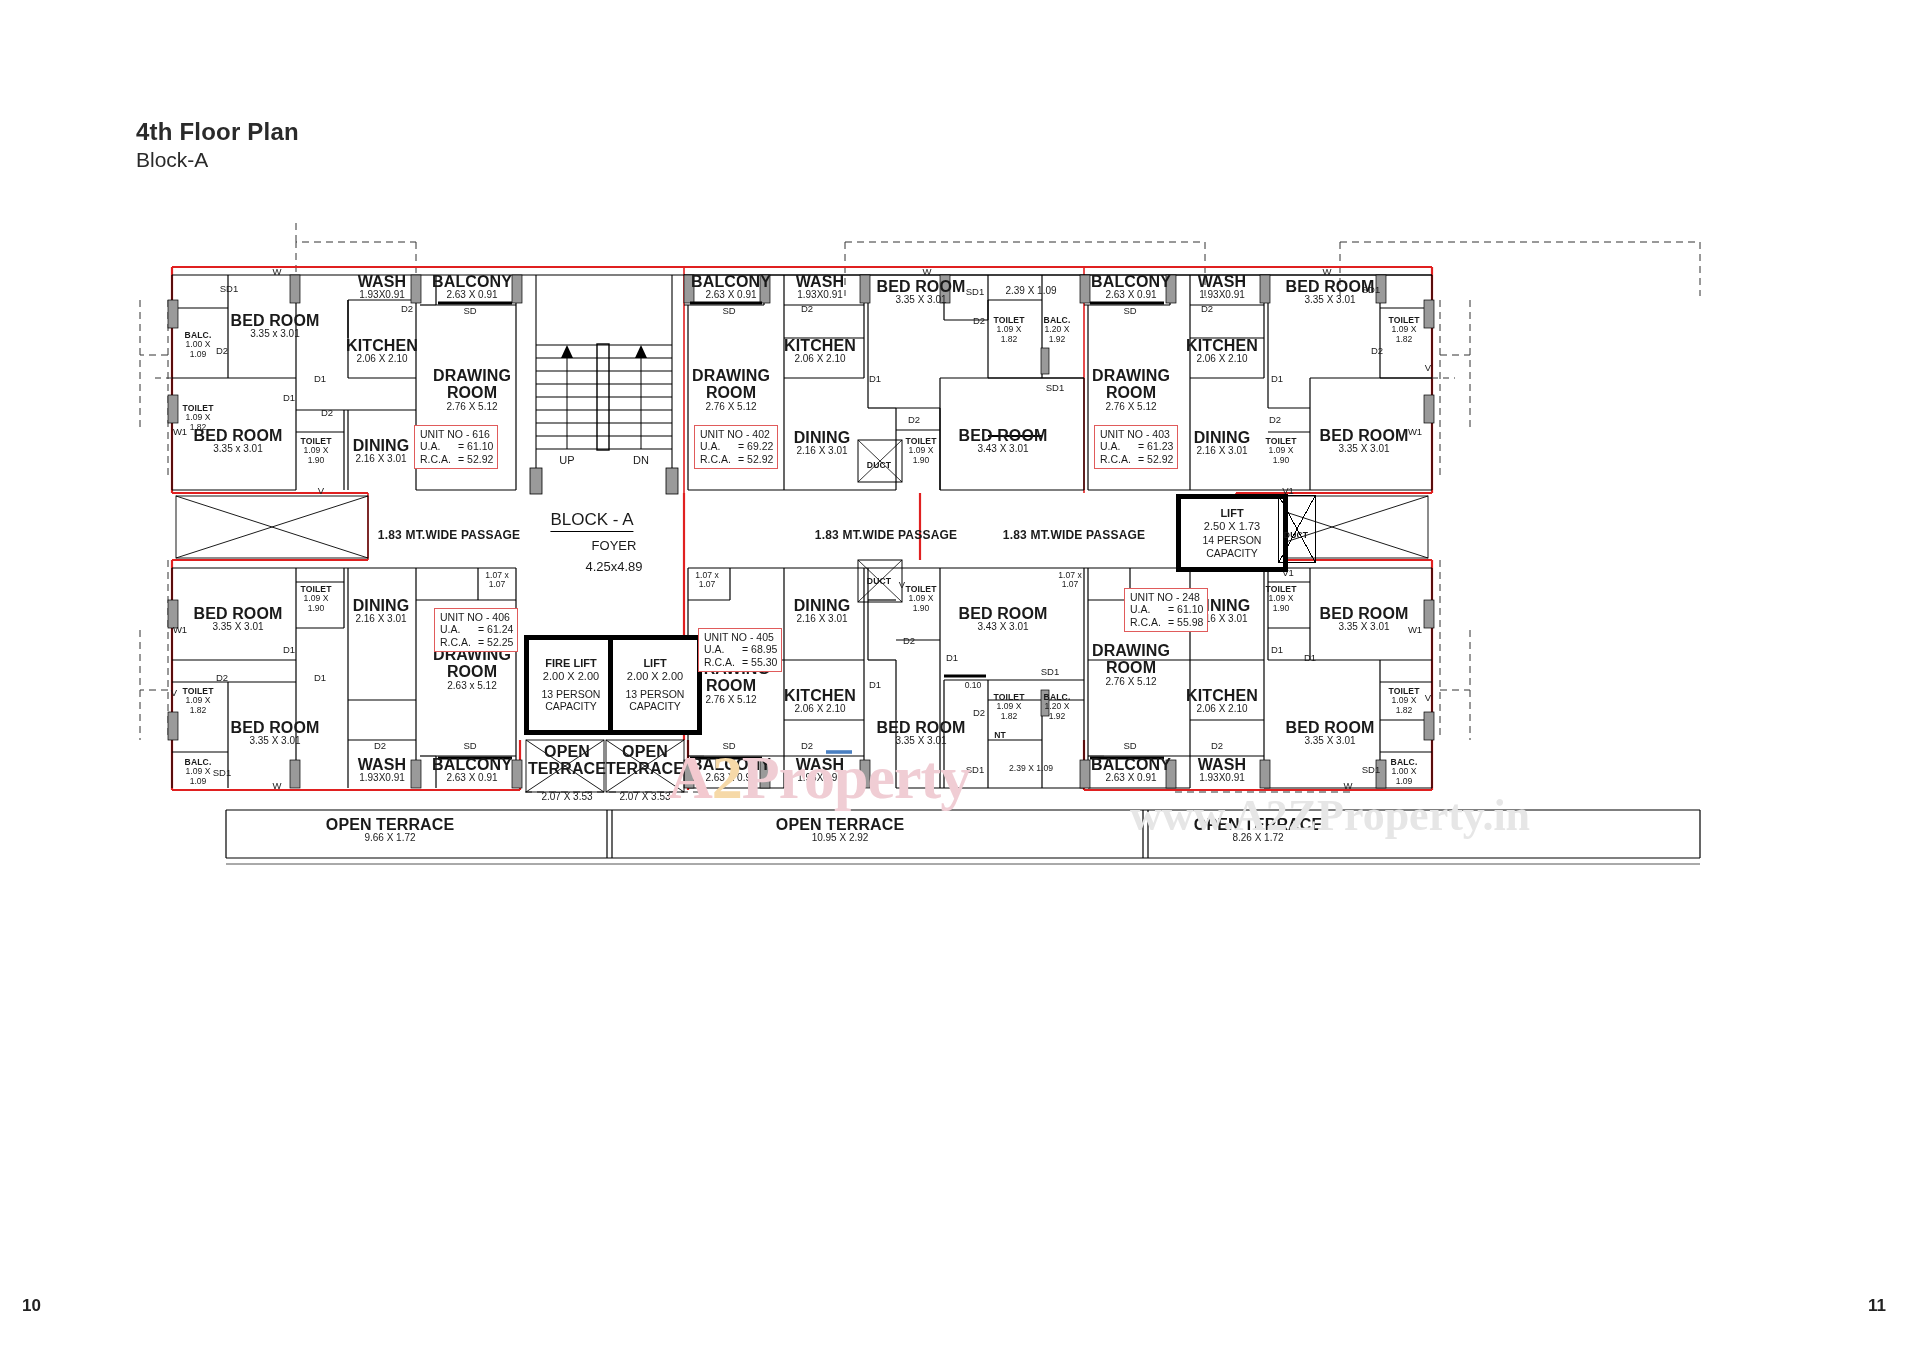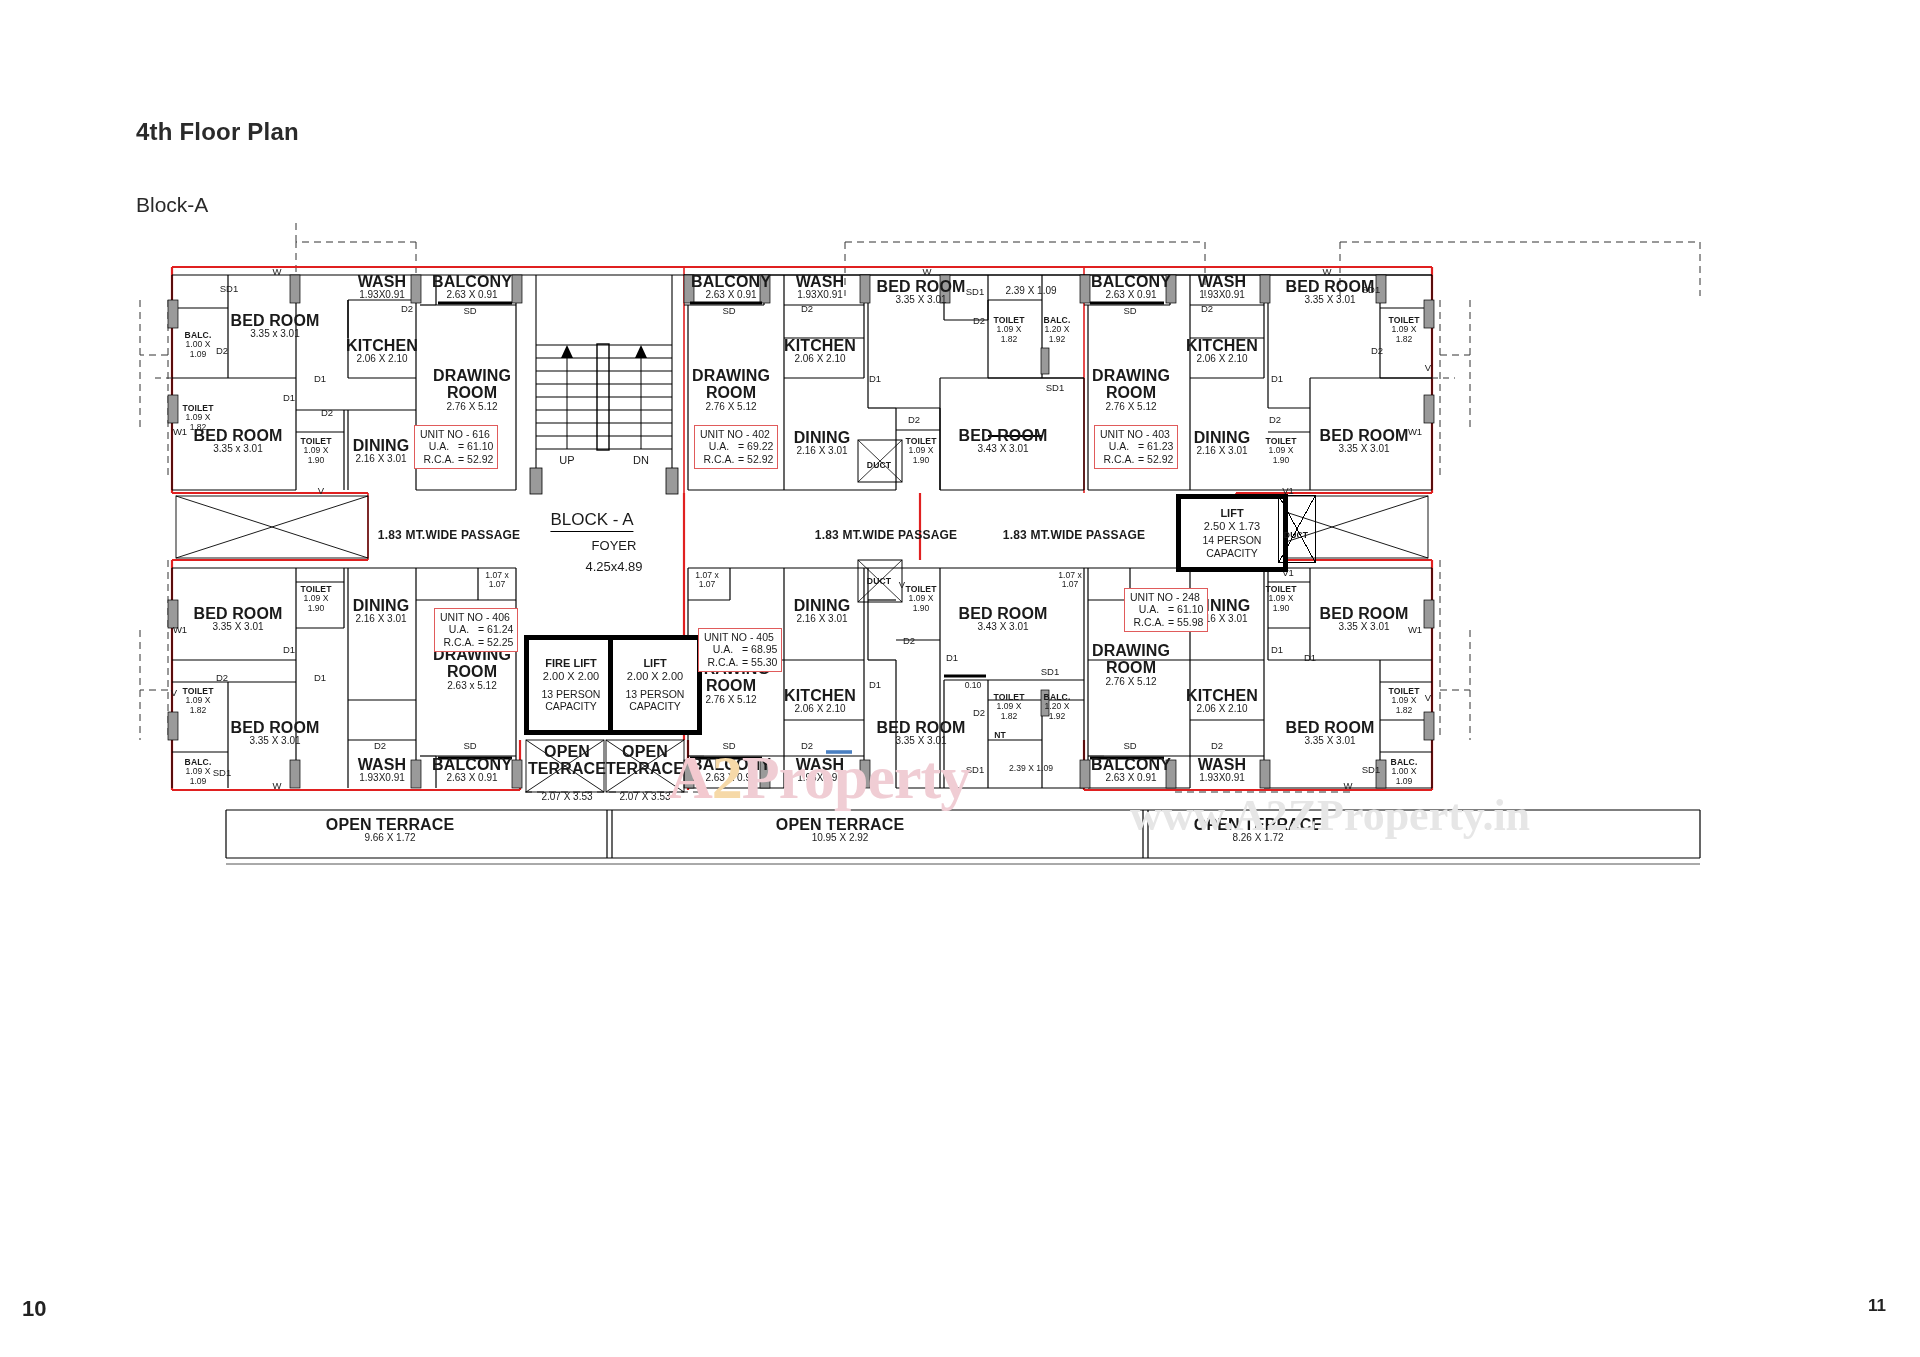--- a/index.html
+++ b/index.html
@@ -2,22 +2,22 @@
 <html><head>
 <meta charset="utf-8">
 <style>
   html,body{margin:0;padding:0;background:#fff;}
   body{width:1920px;height:1357px;position:relative;
        font-family:"Liberation Sans",sans-serif;color:#1a1a1a;
        -webkit-font-smoothing:antialiased;overflow:hidden;}
 
   
   #title-main{position:absolute;left:136px;top:118px;font-size:24px;font-weight:bold;letter-spacing:.2px;color:#2a2a2a;}
-  #title-sub{position:absolute;left:136px;top:148px;font-size:21px;font-weight:400;color:#2a2a2a;margin-top:45px;}
-  #pg-left{position:absolute;left:22px;top:1296px;font-size:22px;font-weight:bold;color:#222;}
+  #title-sub{position:absolute;left:136px;top:148px;font-size:21px;font-weight:400;color:#2a2a2a;}
+  #pg-left{position:absolute;left:22px;top:1296px;font-size:17px;font-weight:bold;color:#222;}
   #pg-right{position:absolute;left:1868px;top:1296px;font-size:17px;font-weight:bold;color:#222;}
 
   
   #plan{position:absolute;left:0;top:0;width:1920px;height:1357px;}
   #plan svg{position:absolute;left:0;top:0;}
 
   
   .lbl{position:absolute;text-align:center;line-height:1.08;white-space:nowrap;
        transform:translate(-50%,-50%);}
   .rm-n{font-size:11.5px;font-weight:bold;letter-spacing:.1px;}
@@ -31,21 +31,21 @@
   .passage{position:absolute;font-size:12px;font-weight:bold;transform:translate(-50%,-50%);white-space:nowrap;letter-spacing:.2px;}
 
   #blk-a{position:absolute;transform:translate(-50%,-50%);font-size:17px;
          border-bottom:1.6px solid #000;padding-bottom:1px;white-space:nowrap;}
   .foyer{position:absolute;transform:translate(-50%,-50%);font-size:13px;white-space:nowrap;}
 
   
   .unitbox{position:absolute;border:1.6px solid #e05b5b;background:#fff;
            padding:2px 4px 3px 5px;font-size:10.5px;line-height:1.18;white-space:nowrap;}
   .unitbox .r{display:block;}
-  .unitbox .k{display:inline-block;width:38px;text-align:center;}
+  .unitbox .k{display:inline-block;width:38px;}
 
   
   .liftbox{position:absolute;border:5px solid #000;background:#fff;
            display:flex;flex-direction:column;justify-content:center;align-items:center;
            text-align:center;line-height:1.2;}
   .liftbox .ln{font-size:11px;font-weight:bold;}
   .liftbox .ld{font-size:11px;}
   .liftbox .lc{font-size:10.5px;margin-top:4px;}
 
   

